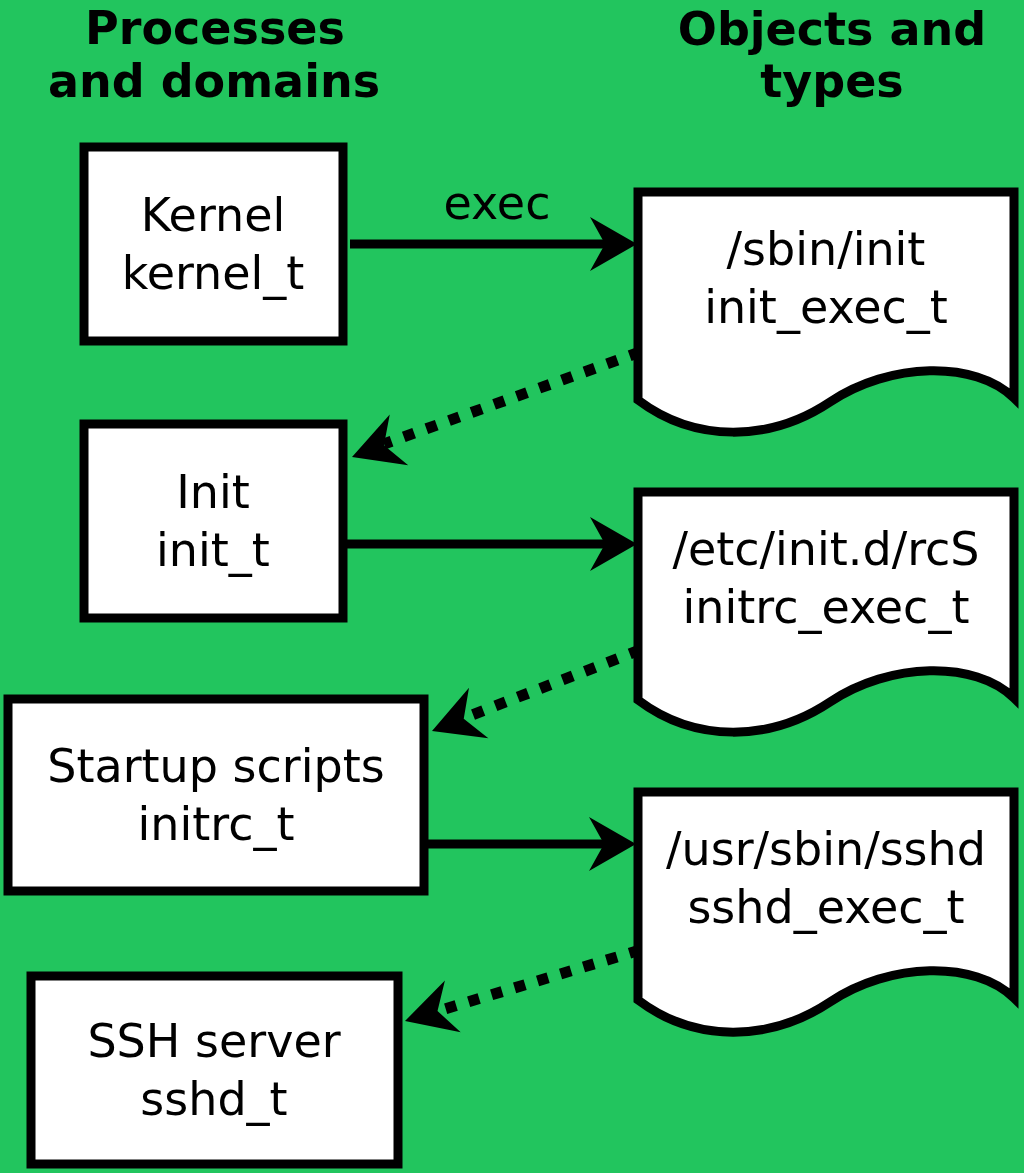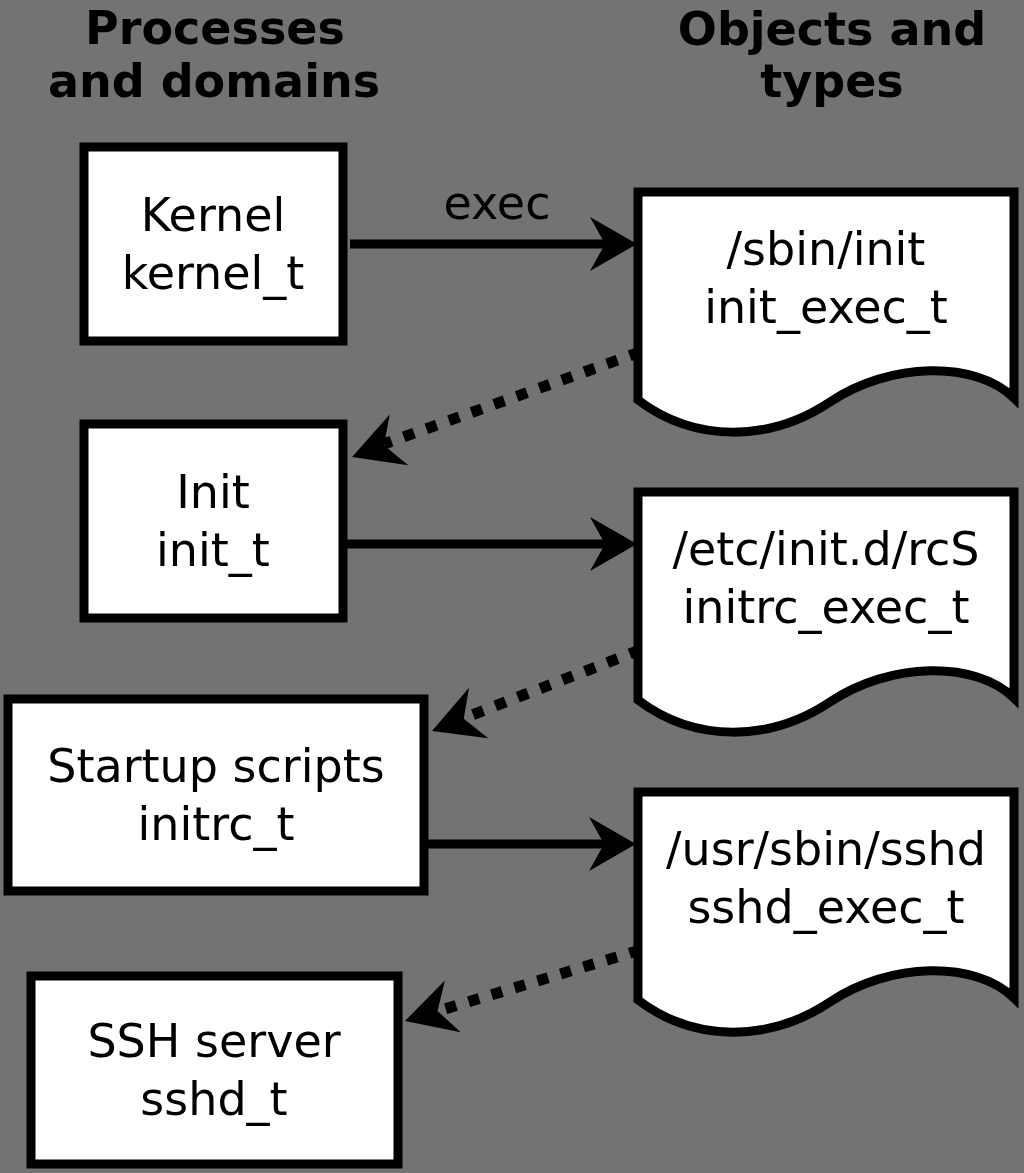--- a/index.html
+++ b/index.html
@@ -3,21 +3,21 @@
 <meta charset="utf-8">
 <style>
   html, body {
     margin: 0;
     padding: 0;
     background: #ffffff;
   }
   .canvas-wrap {
     width: 1024px;
     height: 1173px;
-    background: #737373;
+    background: #22c55e;
     position: relative;
   }
   svg {
     display: block;
   }
   svg text {
     font-family: "DejaVu Sans", "Liberation Sans", sans-serif;
     fill: #000000;
   }
   .hdr-text {

